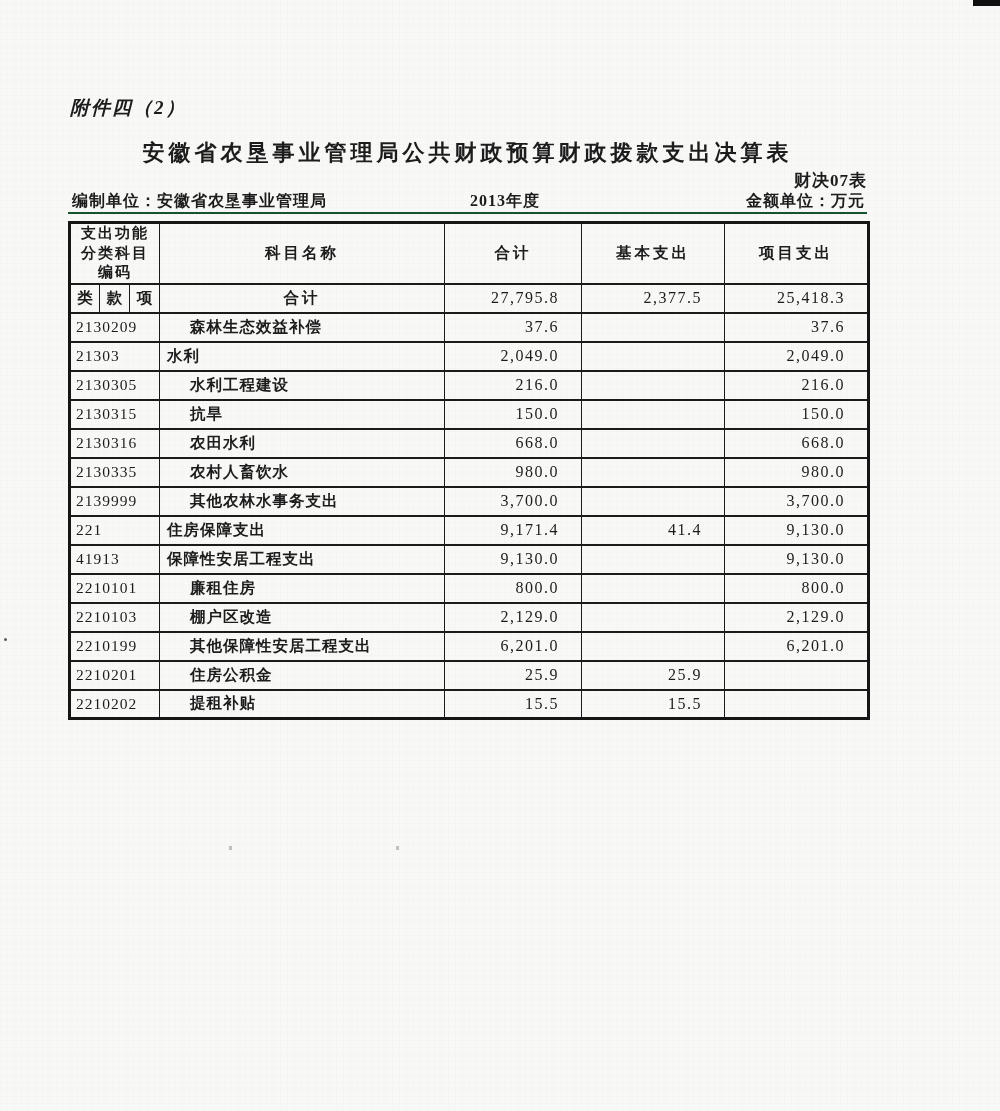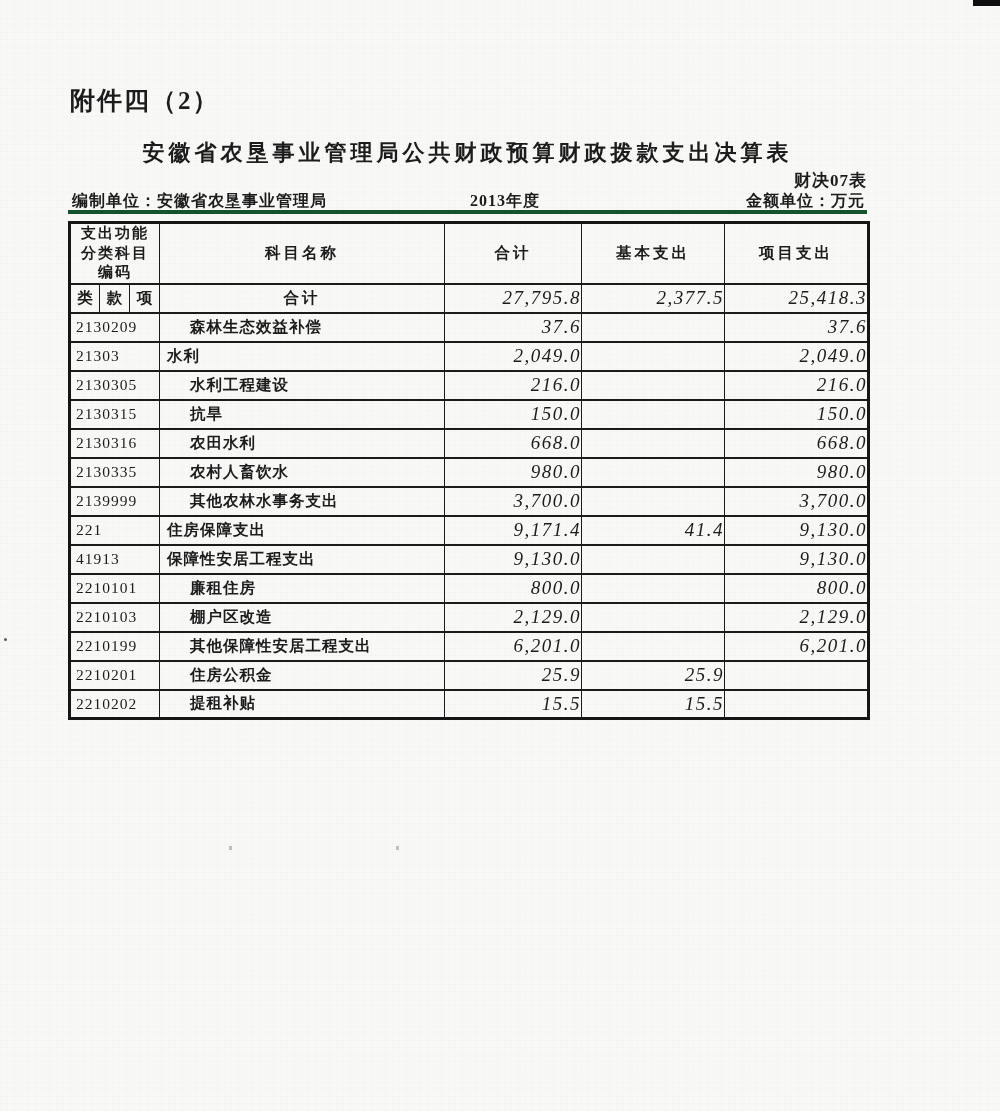--- a/index.html
+++ b/index.html
@@ -19,35 +19,35 @@
       repeating-linear-gradient(0deg, rgba(0,0,0,0.010) 0 1px, transparent 1px 7px);
     pointer-events: none;
   }
   .artifact { position: absolute; }
   .artifact-corner { top: 0; right: 0; width: 27px; height: 6px; background: #101010; }
   .artifact-dot { left: 4px; top: 638px; width: 3px; height: 3px; background: #5a5a5a; border-radius: 50%; }
   .artifact-speck-1 { left: 229px; top: 846px; width: 3px; height: 4px; background: #9a9a9a; opacity: .6; }
   .artifact-speck-2 { left: 396px; top: 846px; width: 3px; height: 4px; background: #9a9a9a; opacity: .6; }
 
   .attachment-label {
-    position: absolute; left: 70px; top: 84px;
-    font-size: 25px; font-weight: bold; letter-spacing: 2px;
+    position: absolute; left: 70px; top: 95px;
+    font-size: 19px; font-weight: bold; letter-spacing: 2px; font-style: italic;
   }
   .doc-title {
     position: absolute; left: 68px; top: 138px; width: 799px;
     text-align: center; font-size: 22px; font-weight: bold; letter-spacing: 4px;
     white-space: nowrap;
   }
   .form-code {
     position: absolute; left: 68px; top: 169px; width: 799px;
     text-align: right; font-size: 17px; font-weight: bold; letter-spacing: 1px;
   }
   .info-row {
     position: absolute; left: 68px; top: 190px; width: 799px; height: 24px;
-    border-bottom: 4px solid #14532d;
+    border-bottom: 2px solid #14532d;
     font-size: 16px; font-weight: bold;
   }
   .info-left { position: absolute; left: 4px; top: 1px; letter-spacing: 1px; }
   .info-year { position: absolute; left: 402px; top: 1px; letter-spacing: 1px; }
   .info-unit { position: absolute; right: 2px; top: 1px; letter-spacing: 1px; }
 
   table.fin-table {
     position: absolute; left: 68px; top: 221px; width: 799px;
     border-collapse: collapse; table-layout: fixed;
     border: 3px solid #161616;
@@ -68,22 +68,22 @@
   .sub-hdr { text-align: center; font-weight: bold; font-size: 15.5px; }
   .code-cell {
     text-align: left; padding-left: 5px;
     font-size: 15.5px; letter-spacing: 1px; font-weight: normal;
   }
   .name-cell { font-weight: bold; font-size: 15.5px; letter-spacing: 1px; }
   .name-cell.indent-0 { text-align: center; letter-spacing: 3px; }
   .name-cell.indent-1 { padding-left: 7px; }
   .name-cell.indent-2 { padding-left: 30px; }
   .num-cell {
-    text-align: right; padding-right: 0;
-    font-size: 19px; letter-spacing: 1.5px; font-weight: normal; font-style: italic;
+    text-align: right; padding-right: 22px;
+    font-size: 16px; letter-spacing: 1.5px; font-weight: normal;
   }
 </style>
 </head>
 <body>
 
 <div class="paper-texture"></div>
 <div class="artifact artifact-corner"></div>
 <div class="artifact artifact-dot"></div>
 <div class="artifact artifact-speck-1"></div>
 <div class="artifact artifact-speck-2"></div>

